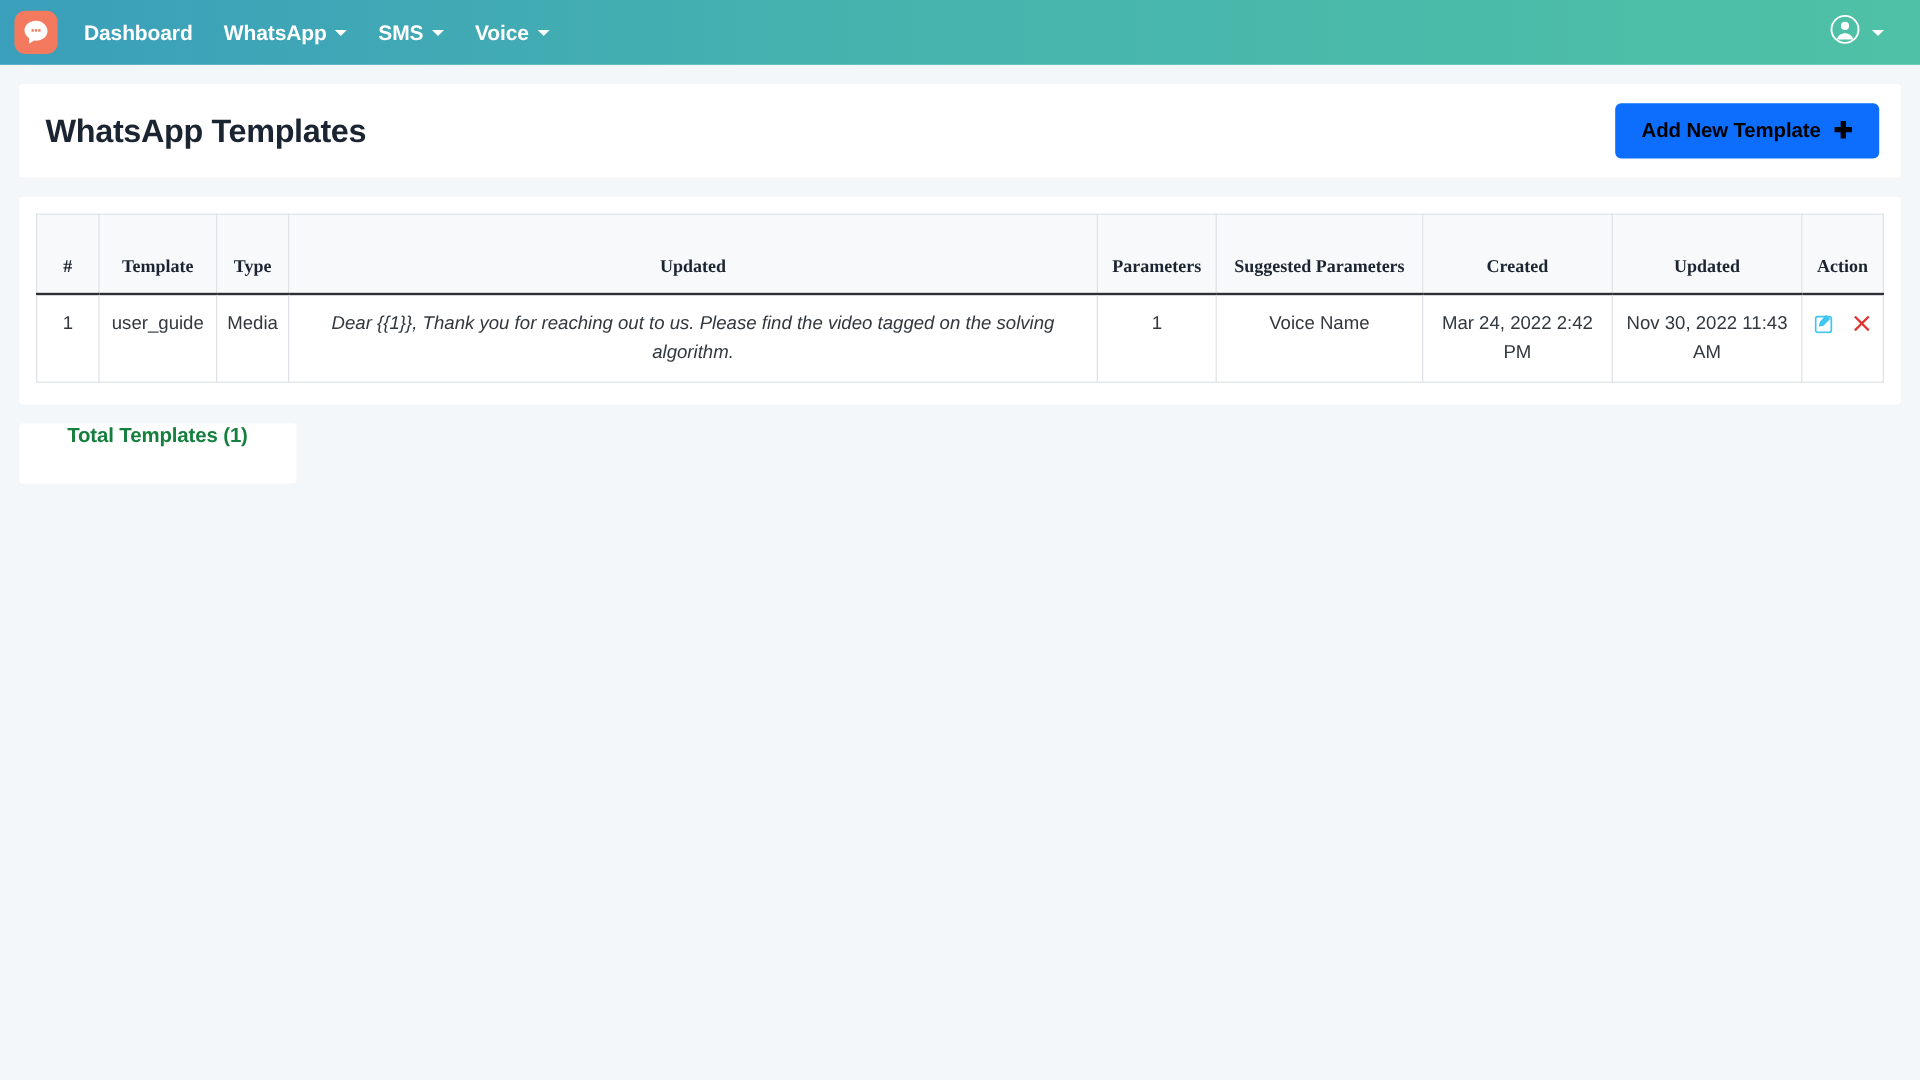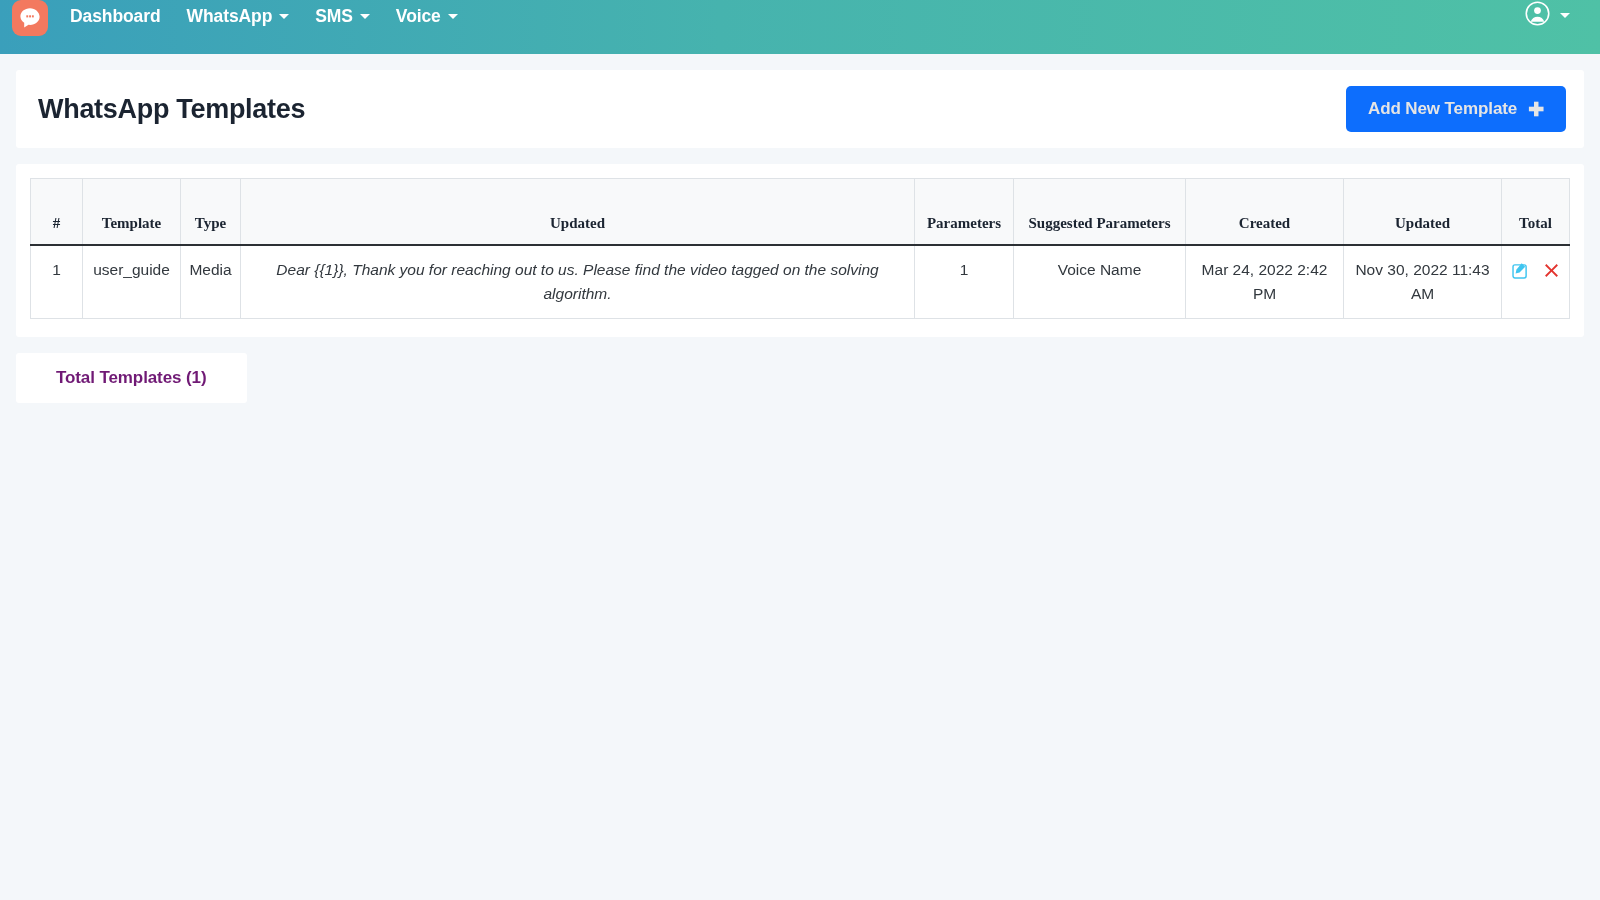--- a/index.html
+++ b/index.html
@@ -12,21 +12,21 @@
     font-family: "Liberation Sans", sans-serif;
     -webkit-font-smoothing: antialiased;
   }
 
   
   .navbar {
     height: 54px;
     width: 100%;
     background: linear-gradient(90deg, #3a9fbb 0%, #46b3ae 45%, #4fc1a6 100%);
     display: flex;
-    align-items: flex-start;
+    align-items: center;
     padding: 0 14px 0 12px;
     position: relative;
   }
   .brand-logo {
     width: 36px;
     height: 36px;
     border-radius: 9px;
     background: #f3795f;
     display: flex;
     align-items: center;
@@ -90,21 +90,21 @@
   .page-title {
     font-size: 27px;
     font-weight: 700;
     color: #1b2431;
     letter-spacing: -0.3px;
     font-stretch: condensed;
     margin: 4px;
   }
   .add-btn {
     background: #0d6efd;
-    color: #e5e5e5;
+    color: #000000;
     border: none;
     border-radius: 5px;
     font-size: 17px;
     font-weight: 700;
     font-stretch: condensed;
     padding: 13px 22px;
     display: flex;
     align-items: center;
     gap: 11px;
     cursor: pointer;
@@ -178,28 +178,28 @@
     line-height: 0;
   }
   .icon-edit { margin-right: 11px; }
 
   
   .total-card {
     background: #ffffff;
     margin: 16px 0 0 16px;
     border-radius: 3px;
     display: inline-flex;
-    align-items: center;
+    align-items: flex-start;
     justify-content: center;
     height: 50px;
     padding: 0 40px;
     font-size: 17px;
     font-weight: 700;
     font-stretch: condensed;
-    color: #701a75;
+    color: #15803d;
     letter-spacing: -0.1px;
   }
 </style>
 </head>
 <body>
 
 <nav class="navbar">
 
   <div class="brand-logo">
     <span>
@@ -257,21 +257,21 @@
       <thead>
         <tr>
           <th class="col-idx">#</th>
           <th class="col-tmpl">Template</th>
           <th class="col-type">Type</th>
           <th class="col-msg">Updated</th>
           <th class="col-params">Parameters</th>
           <th class="col-sugg">Suggested Parameters</th>
           <th class="col-created">Created</th>
           <th class="col-updated">Updated</th>
-          <th class="col-action">Total</th>
+          <th class="col-action">Action</th>
         </tr>
       </thead>
       <tbody>
         <tr>
           <td>1</td>
           <td>user_guide</td>
           <td>Media</td>
           <td class="msg-cell">Dear {{1}}, Thank you for reaching out to us. Please find the video tagged on the solving algorithm.</td>
           <td>1</td>
           <td>Voice Name</td>

